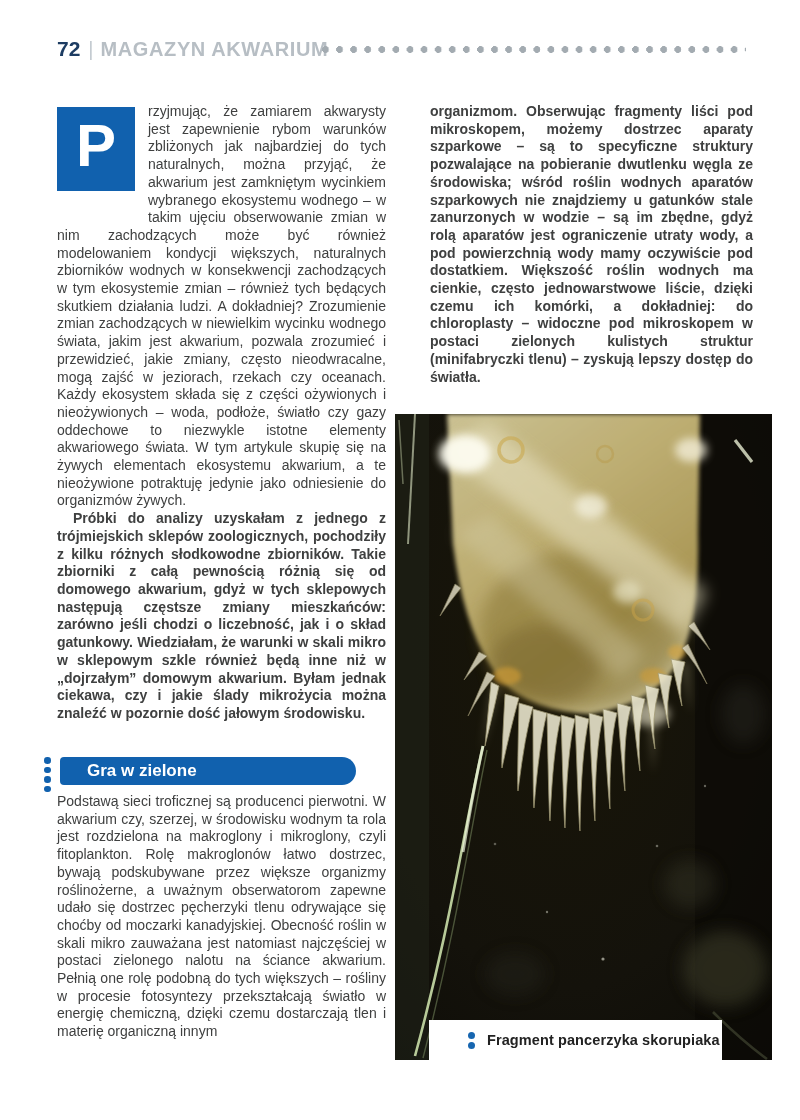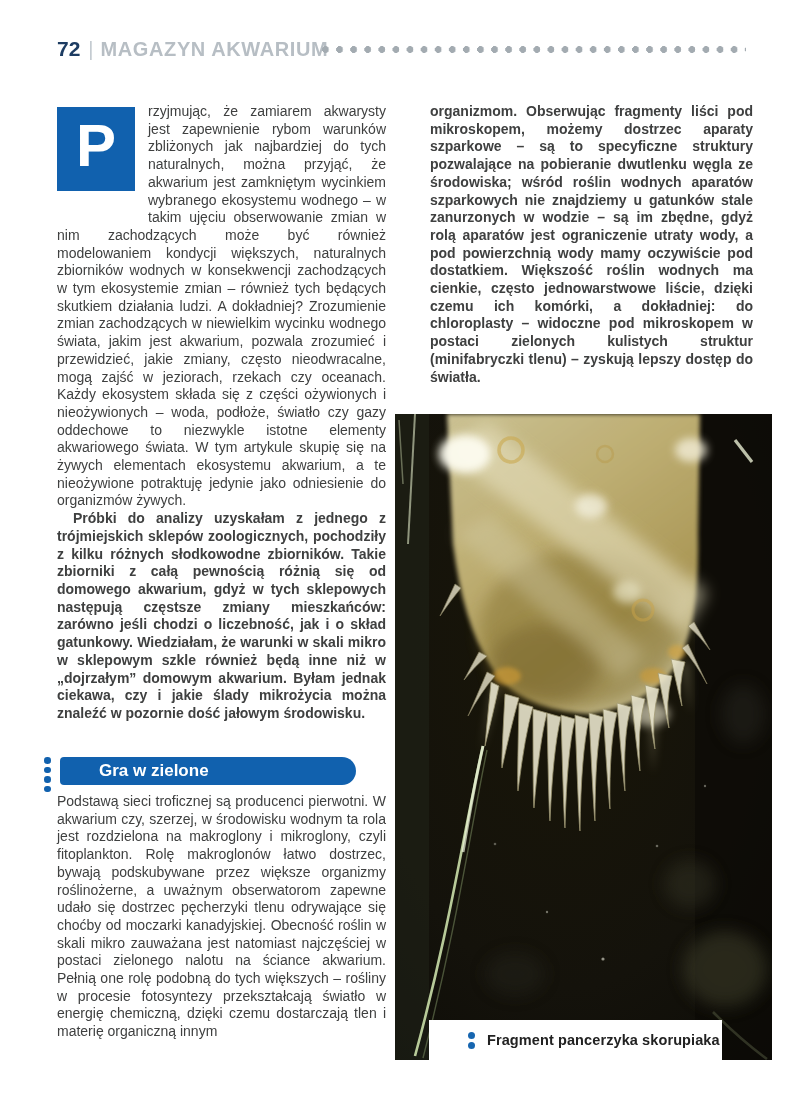--- a/index.html
+++ b/index.html
@@ -26,21 +26,21 @@
 
   .dropcap-box { float:left; width:78px; height:84px; background:#1161ae;
                  margin:4px 13px 20px 0; display:flex; align-items:center; justify-content:center; }
   .dropcap-letter { color:#ffffff; font-size:60px; font-weight:bold; line-height:1;
                     padding-bottom:6px; }
 
   
   .section-banner { position:absolute; left:60px; top:757px; width:296px; height:28px;
                     background:#1161ae; border-radius:4px 14px 14px 4px;
                     color:#ffffff; font-size:17px; font-weight:bold;
-                    line-height:28px; padding-left:39px; }
+                    line-height:28px; padding-left:27px; }
   .banner-dots { position:absolute; left:44px; top:757px; display:flex;
                  flex-direction:column; gap:3px; }
   .banner-dots span { width:6.5px; height:6.5px; border-radius:50%; background:#1161ae; }
 
   
   .photo-wrap { position:absolute; left:395px; top:414px; width:377px; height:646px; }
   .photo-wrap svg { display:block; width:100%; height:100%; }
 
   
   .caption { position:absolute; left:429px; top:1020px; width:293px; height:40px;

